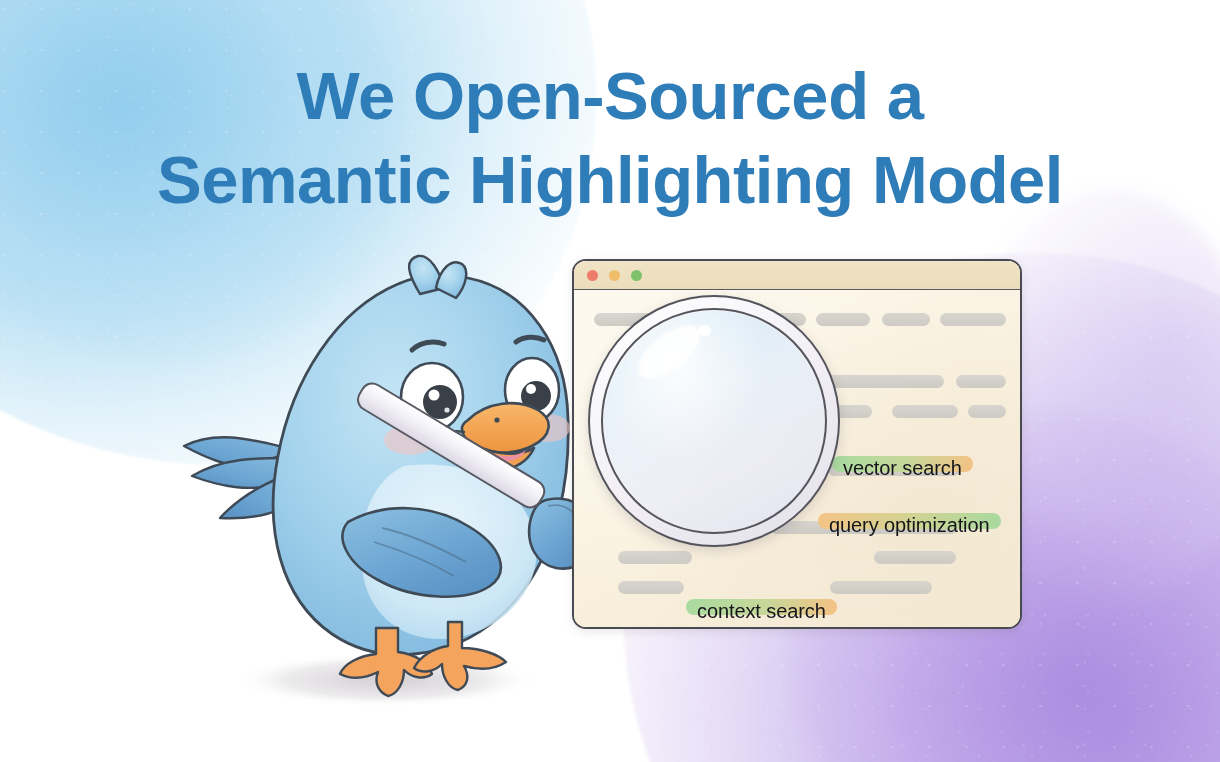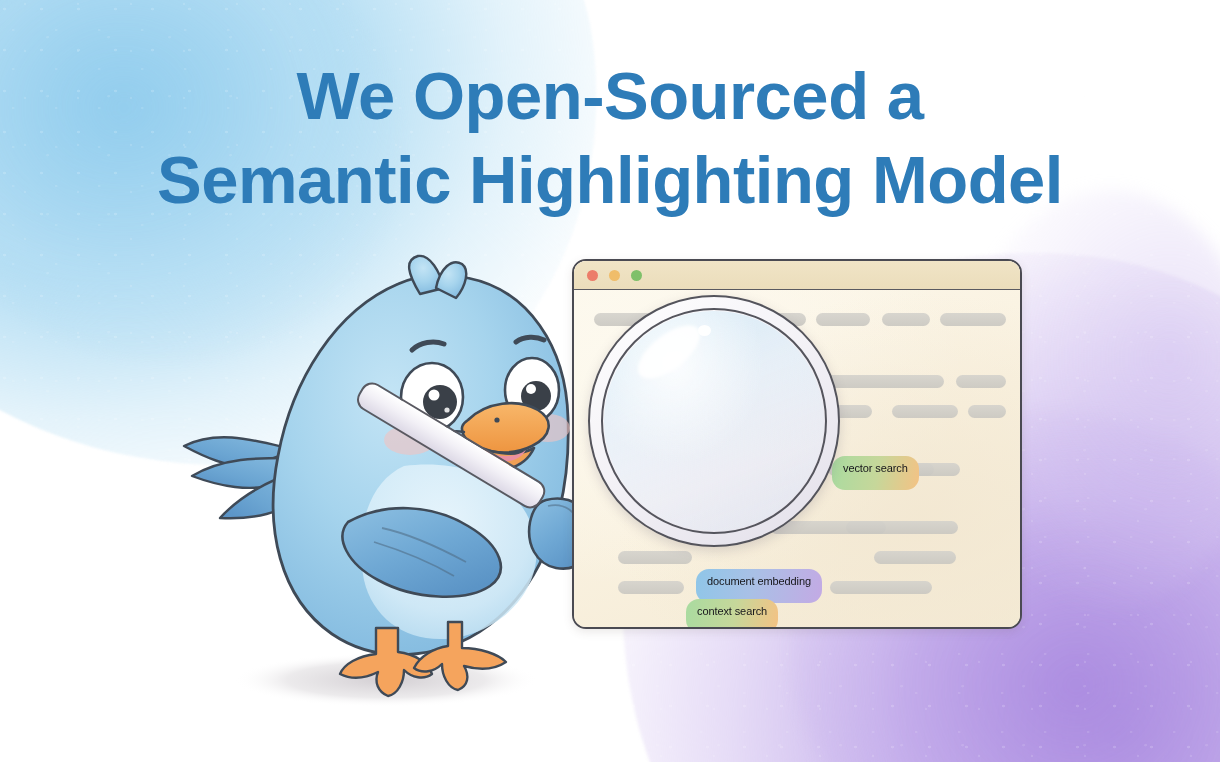--- a/index.html
+++ b/index.html
@@ -149,25 +149,25 @@
     position: absolute;
     height: 13px;
     border-radius: 7px;
     background: linear-gradient(180deg, #d4d2cc 0%, #c9c7c1 100%);
     opacity: 0.9;
   }
 
   
   .pill {
     position: absolute;
-    height: 34px;
+    height: 16px;
     line-height: 25px;
     border-radius: 13px;
     padding: 0 11px;
-    font-size: 11px;
+    font-size: 20px;
     color: #16161a;
     white-space: nowrap;
     letter-spacing: -0.1px;
   }
   .pill.bp  { background: linear-gradient(100deg, #8fc6e8 0%, #a9c0e6 45%, #c3aae4 100%); }
   .pill.pb  { background: linear-gradient(100deg, #c9a9e6 0%, #b0b9e6 50%, #8dc7ea 100%); }
   .pill.or  { background: linear-gradient(100deg, #f6c98a 0%, #f3c079 100%); }
   .pill.go  { background: linear-gradient(100deg, #a9dba0 0%, #c6d79a 52%, #f4c284 100%); }
   .pill.og  { background: linear-gradient(100deg, #f4c486 0%, #d2d392 50%, #a8da9f 100%); }
 
@@ -384,21 +384,21 @@
         <div class="bar" style="left: 272px; top: 232px; width: 112px; height: 13px;"></div>
         <div class="bar" style="left: 44px; top: 262px; width: 74px; height: 13px;"></div>
         <div class="bar" style="left: 300px; top: 262px; width: 82px; height: 13px;"></div>
         <div class="bar" style="left: 44px; top: 292px; width: 66px; height: 13px;"></div>
         <div class="bar" style="left: 256px; top: 292px; width: 102px; height: 13px;"></div>
         <div class="pill bp" style="left: 42px; top: 80px;">semantic highlighting</div>
         <div class="pill or" style="left: 50px; top: 112px;">RAG</div>
         <div class="pill bp" style="left: 48px; top: 146px;">context pruning</div>
         <div class="pill pb" style="left: 50px; top: 180px;">knowledge retrieval</div>
         <div class="pill go" style="left: 258px; top: 167px;">vector search</div>
-        <div class="pill bp" style="left: 122px; top: 280px;">document embedding</div>
+        <div class="pill og" style="left: 244px; top: 224px;">query optimization</div>
         <div class="pill go" style="left: 112px; top: 310px;">context search</div>
       </div>
   </div>
 
   <div class="mag-handle"></div>
   <div class="magnifier">
     <div class="mag-rim-outer"></div>
     <div class="mag-lens"></div>
     <div class="mag-rim-inner"></div>
     <div class="mag-gloss1"></div>

